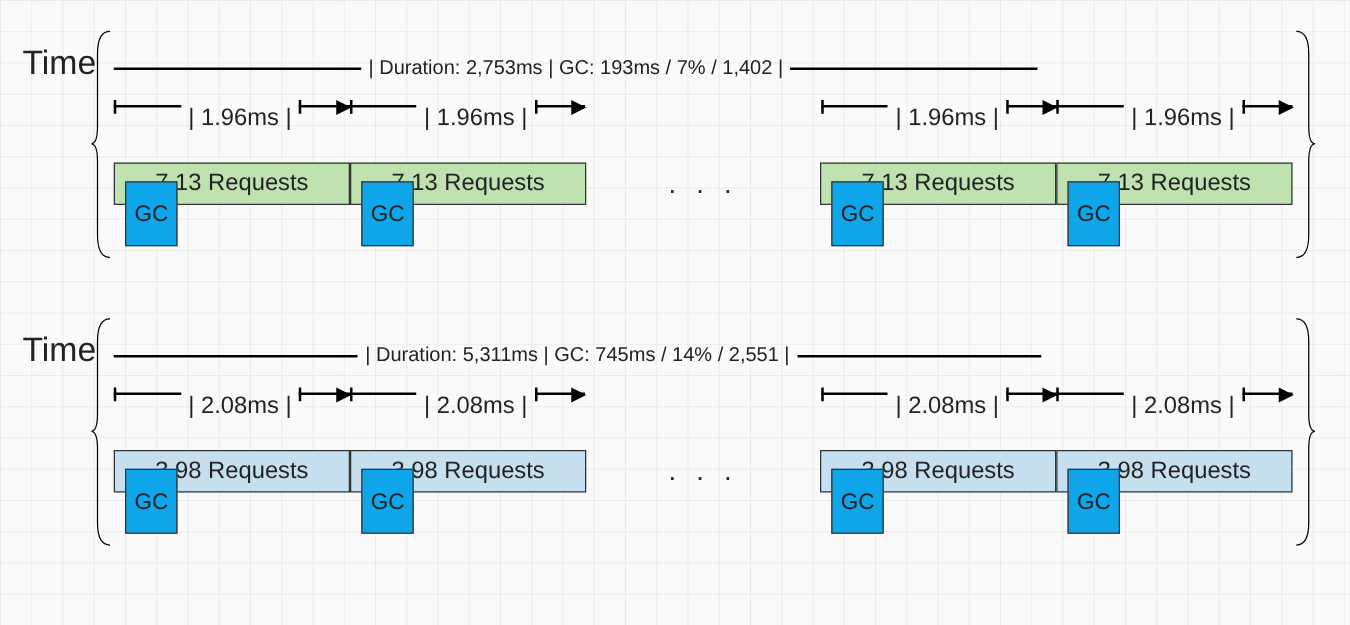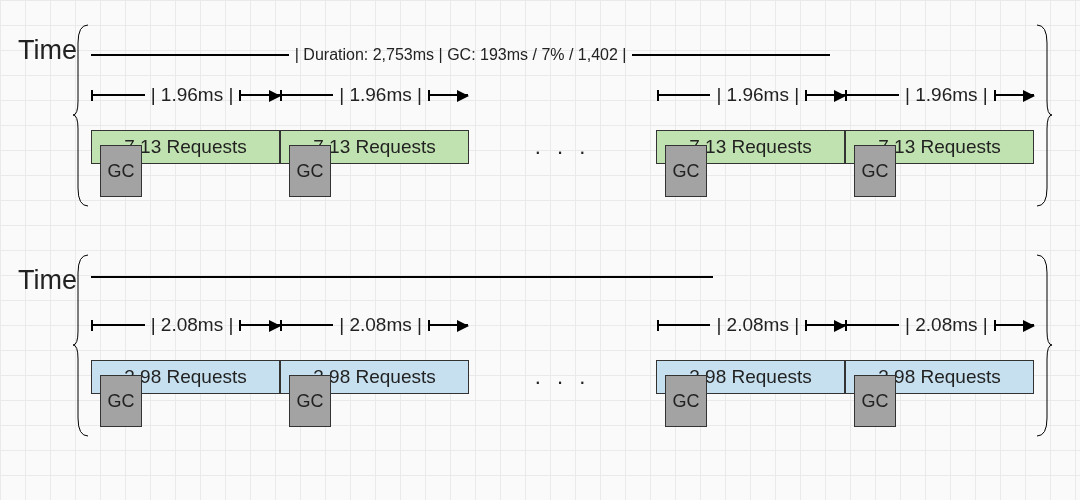--- a/index.html
+++ b/index.html
@@ -23,35 +23,35 @@
 
   .topline{position:absolute;left:73px;right:28px;top:18px}
   .row2{position:absolute;left:73px;right:28px;top:60px}
   .boxrow{position:absolute;left:73px;right:28px;top:102px;height:34px}
 
   .flex4{display:flex;align-items:center}
   .seg{flex:1;height:0;border-top:2px solid #000;position:relative}
   .lbl{padding:0 6px;font-size:16px;white-space:nowrap}
 
   .arrowtrack{display:flex;align-items:center;height:14px}
-  .col{flex:1;display:flex;align-items:center;position:relative}
+  .col{flex:1;display:flex;align-items:flex-start;position:relative}
   .col.gap{justify-content:center}
 
   .arrline{height:0;border-top:2px solid #000;position:relative}
   .tick{position:absolute;width:0;height:11px;border-left:2px solid #000;top:-6px}
   .tick.start{left:0}
   .ah{position:absolute;right:-1px;top:-6px;width:0;height:0;border-top:6px solid transparent;border-bottom:6px solid transparent;border-left:12px solid #000}
   .int{font-size:19px;padding:0 6px;white-space:nowrap}
 
   .reqbox{flex:1;height:34px;border:1.5px solid #333;display:flex;align-items:center;justify-content:center;font-size:19px;position:relative}
   .green{background:#c0e2b0}
   .blue{background:#c6e0ef}
   .ell{flex:1;height:34px;display:flex;align-items:center;justify-content:center;font-size:22px;letter-spacing:5px}
 
-  .gc{position:absolute;left:8px;top:14px;width:42px;height:52px;background:#a3a3a3;border:1.5px solid #333;display:flex;align-items:center;justify-content:center;font-size:18px}
+  .gc{position:absolute;left:8px;top:14px;width:42px;height:52px;background:#0ea5e9;border:1.5px solid #333;display:flex;align-items:center;justify-content:center;font-size:18px}
 </style>
 </head>
 <body>
 
 <div class="timeline">
 
   <div class="time-label">Time</div>
 
   <svg class="brace brace-left" viewBox="0 0 18 185">
     <path d="M15 2 Q5 2 5 20 L5 78 Q5 92 0 92 Q5 92 5 106 L5 165 Q5 183 15 183"></path>
@@ -137,20 +137,21 @@
 
   <svg class="brace brace-left" viewBox="0 0 18 185">
     <path d="M15 2 Q5 2 5 20 L5 78 Q5 92 0 92 Q5 92 5 106 L5 165 Q5 183 15 183"></path>
   </svg>
   <svg class="brace brace-right" viewBox="0 0 18 185">
     <path d="M3 2 Q13 2 13 20 L13 78 Q13 92 18 92 Q13 92 13 106 L13 165 Q13 183 3 183"></path>
   </svg>
 
   <div class="topline flex4">
     <div class="seg" style="flex:0.33"></div>
+    <div class="lbl">| Duration: 5,311ms | GC: 745ms / 14% / 2,551 |</div>
     <div class="seg" style="flex:0.33"></div>
   </div>
 
   <div class="row2 arrowtrack">
     <div class="col">
       <div class="arrline" style="width:40%">
           <span class="tick start"></span>
         </div>
       <span class="int">| 2.08ms |</span>
       <div class="arrline" style="width:30%">

